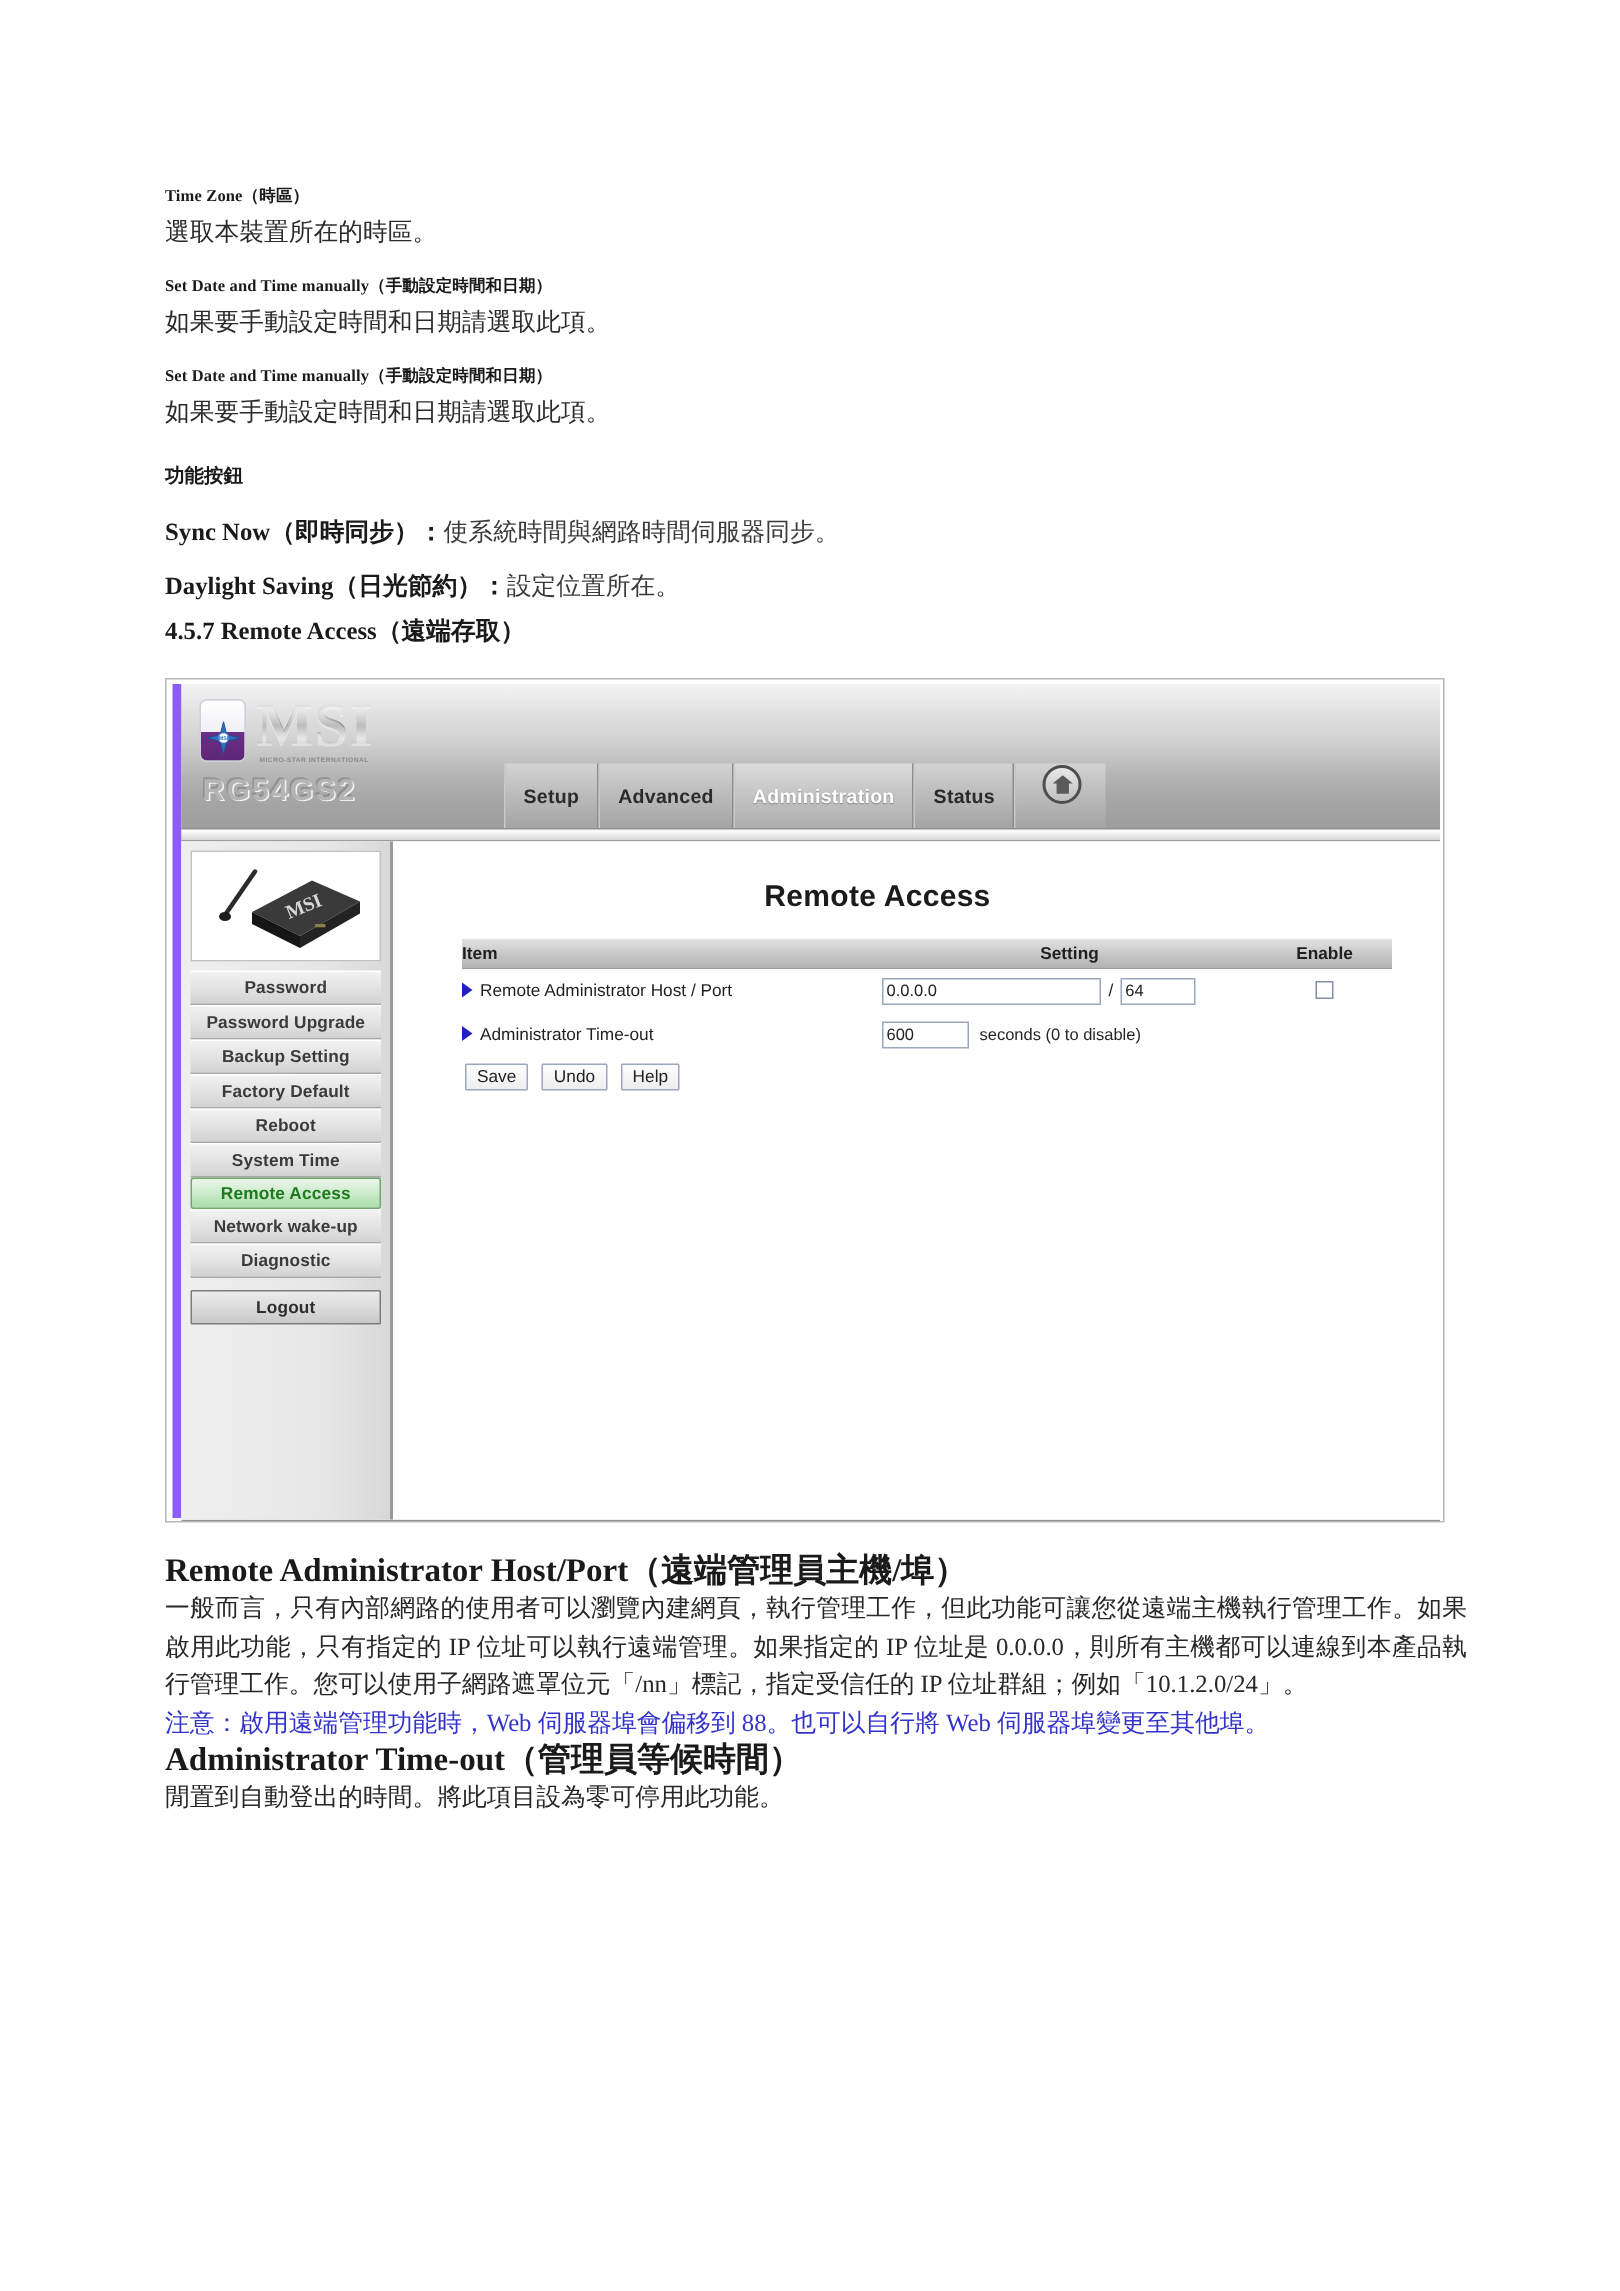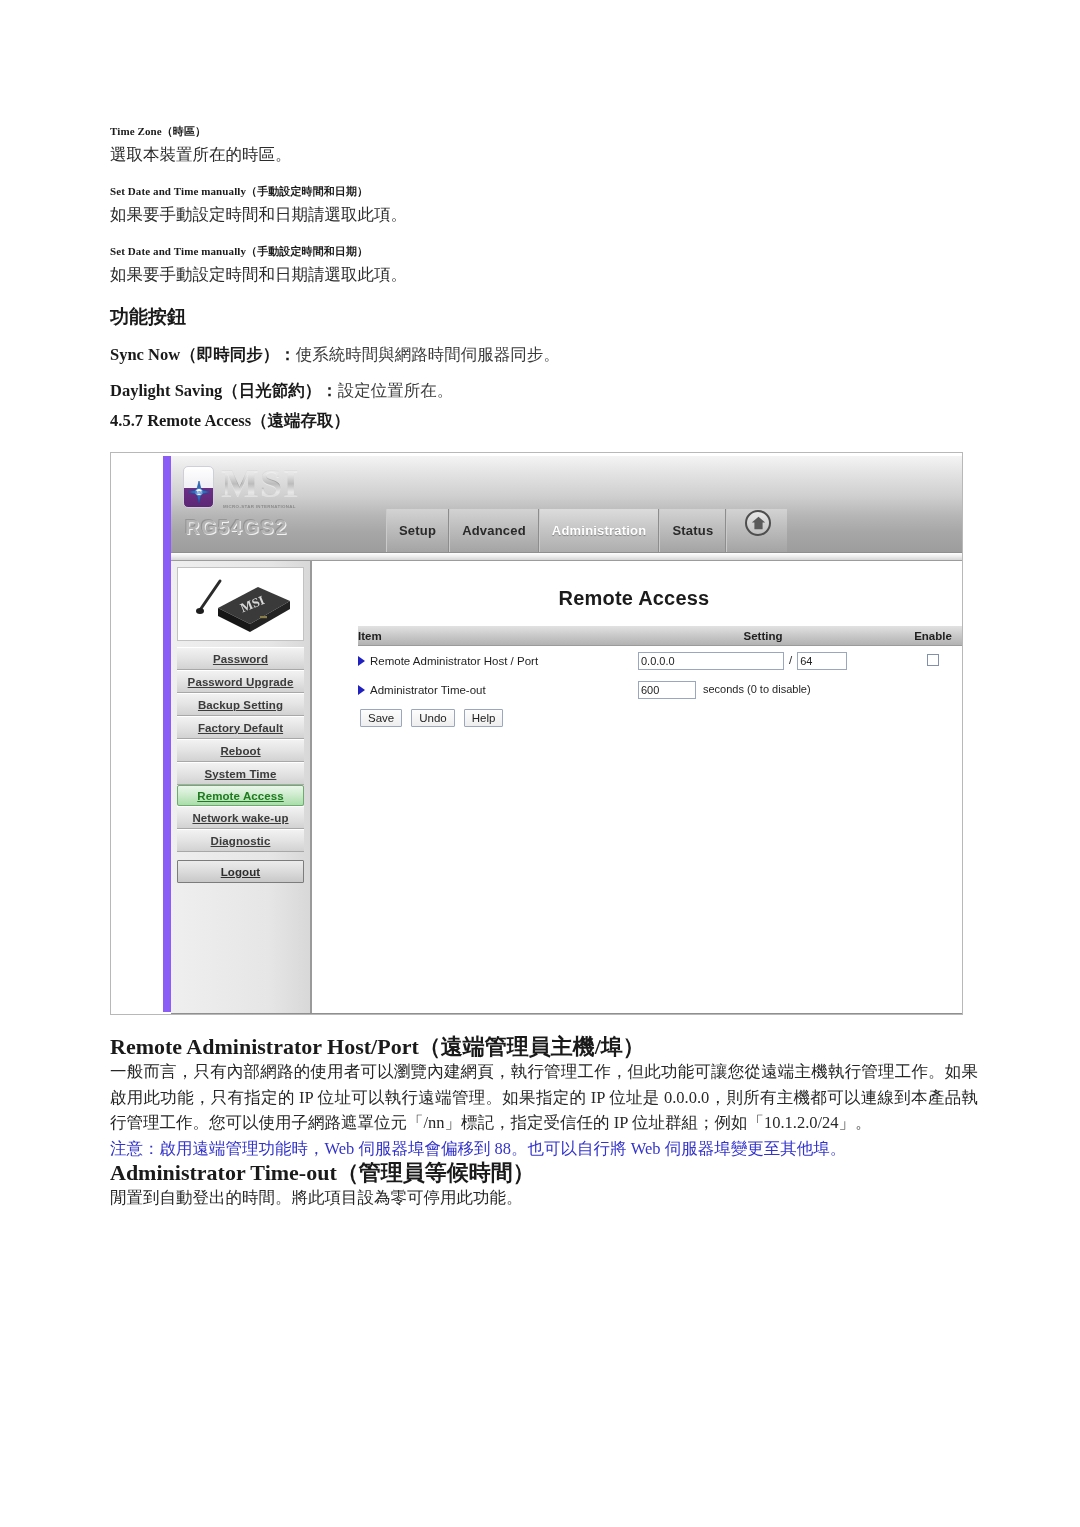--- a/index.html
+++ b/index.html
@@ -37,21 +37,21 @@
     line-height: 23px;
     letter-spacing: 0.1px;
   }
   .bd {
     font-size: 16.5px;
     line-height: 24px;
     color: #2b2b2b;
   }
   .hd-cjk {
     font-weight: bold;
-    font-size: 19px;
+    font-size: 13px;
     line-height: 24px;
   }
   .inline-line {
     font-size: 16.5px;
     line-height: 26px;
   }
   .inline-line .b { font-weight: bold; }
   .inline-line .n { color: #3a3a3a; }
 
   .sect-head {
@@ -71,24 +71,23 @@
     height: 563px;
     background: #ffffff;
     border: 1px solid #b8b8b8;
     box-sizing: border-box;
     overflow: hidden;
   }
   .shot-inner {
     position: absolute;
     left: 4px; top: 3px;
     width: 845px; height: 556px;
-    border-left: 8px solid #8b5cf6;
-    box-sizing: border-box;
-    background: #ffffff;
-    margin-left: 48px;
+    border-left: 6px solid #8b5cf6;
+    box-sizing: border-box;
+    background: #ffffff;
   }
 
   
   .rhead {
     position: relative;
     height: 96px;
     background: linear-gradient(to bottom,
       #f4f4f4 0%, #e3e3e3 18%, #cfcfcf 42%, #b6b6b6 62%, #a6a6a6 80%, #9d9d9d 100%);
     border-bottom: 1px solid #8f8f8f;
   }
@@ -229,21 +228,20 @@
     justify-content: center;
     font-family: "Liberation Sans", sans-serif;
     font-size: 11.5px;
     font-weight: bold;
     color: #3b3b3b;
     background: linear-gradient(to bottom, #f2f2f2 0%, #e4e4e4 48%, #d2d2d2 100%);
     border-top: 1px solid #ffffff;
     border-bottom: 1px solid #a8a8a8;
     letter-spacing: 0.1px;
     white-space: nowrap;
-    text-decoration: underline;
   }
   .sbtn.active {
     color: #1e7a1e;
     background: linear-gradient(to bottom, #eaf7ea 0%, #cfeccf 45%, #a9dea9 100%);
     border: 1px solid #6faa6f;
     border-radius: 2px;
     box-sizing: border-box;
     height: 21px;
   }
   .sbtn-gap { height: 8px; }

